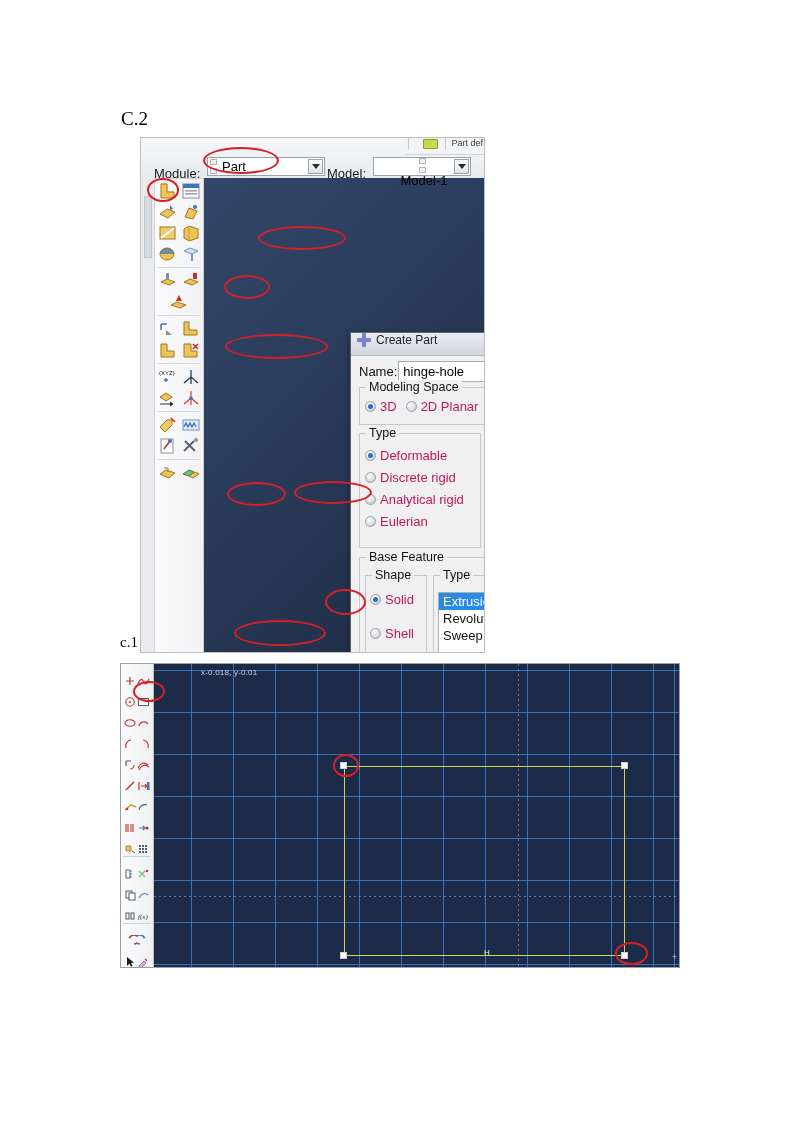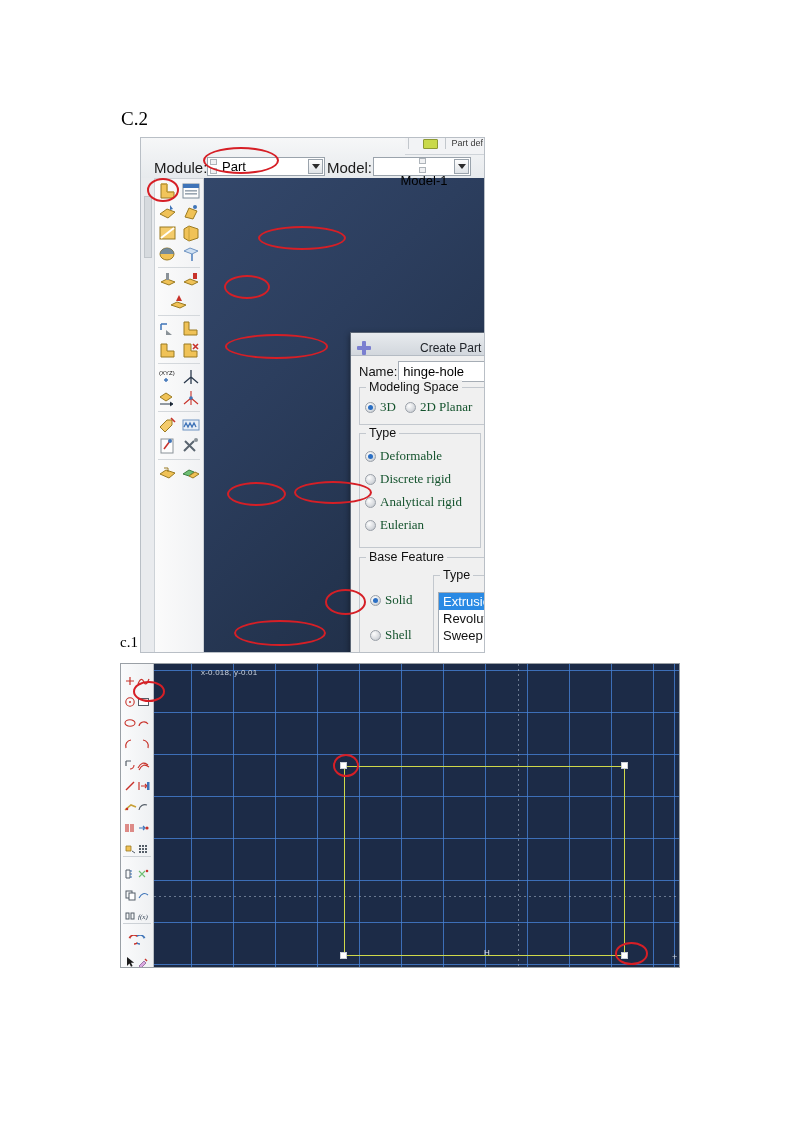--- a/index.html
+++ b/index.html
@@ -36,21 +36,21 @@
     font-size:9px;color:#3a3a3a;overflow:hidden;white-space:nowrap;
   }
   #partial-toolbar .tb-swatch{
     display:inline-block;width:13px;height:8px;background:#c9d94a;
     border:1px solid #8d9a33;vertical-align:middle;margin:0 2px 0 8px;border-radius:1px;
   }
   #partial-toolbar .tb-divider{
     display:inline-block;width:1px;height:11px;background:#c2c7cc;vertical-align:middle;margin:0 3px;
   }
   .combo-label{
-    position:absolute;font-size:15px;color:#1a1a1a;white-space:nowrap;
+    position:absolute;font-size:13px;color:#1a1a1a;white-space:nowrap;margin-top:7px;
   }
   .combo-box{
     position:absolute;height:19px;background:#ffffff;
     border:1px solid #9aa3ac;box-sizing:border-box;
     display:flex;align-items:center;
   }
   .combo-spin{
     width:8px;height:15px;margin-left:2px;display:flex;flex-direction:column;
     justify-content:space-between;flex:0 0 auto;
   }
@@ -94,21 +94,21 @@
   
   #create-part-dialog{
     position:absolute;left:209px;top:194px;width:251px;height:458px;
     background:#f0f0f0;border:1px solid #5b6675;box-sizing:border-box;
     box-shadow:0 2px 6px rgba(0,0,0,.45);
   }
   #dialog-titlebar{
     position:relative;height:22px;
     background:linear-gradient(#e8ebee,#d2d7dd);
     border-bottom:1px solid #b4bbc3;
-    display:flex;align-items:flex-end;gap:44px;
+    display:flex;align-items:flex-start;
   }
   #dialog-icon{
     width:14px;height:14px;margin:0 5px 0 6px;position:relative;flex:0 0 auto;
   }
   #dialog-icon::before,#dialog-icon::after{
     content:"";position:absolute;background:#7a7fd0;border-radius:1px;
   }
   #dialog-icon::before{left:5px;top:0;width:4px;height:14px;}
   #dialog-icon::after{left:0;top:5px;width:14px;height:4px;}
   #dialog-title{font-size:12px;color:#21252b;white-space:nowrap;}
@@ -141,21 +141,21 @@
     background:radial-gradient(circle at 35% 32%,#fdfdfd,#d8dbdf 60%,#b4b9c0 100%);
     border:1px solid #9aa0a8;box-sizing:border-box;position:relative;flex:0 0 auto;
   }
   .radio.on .dot{
     background:radial-gradient(circle at 35% 32%,#ffffff,#dfe3e7 55%,#aeb4bb 100%);
   }
   .radio.on .dot::after{
     content:"";position:absolute;left:2px;top:2px;width:5px;height:5px;border-radius:50%;
     background:#2b6fc4;
   }
-  .radio .txt{font-size:13px;color:#14532d;font-family:Liberation Serif, serif;}
+  .radio .txt{font-size:13px;color:#be185d;}
 
   #ms-radios{position:absolute;left:14px;top:44px;display:flex;gap:9px;align-items:center;}
   #type-radios{position:absolute;left:14px;top:93px;display:flex;flex-direction:column;gap:7px;}
   #shape-radios{position:absolute;left:19px;top:237px;display:flex;flex-direction:column;gap:19px;}
 
   
   #type-listbox{
     position:absolute;left:87px;top:237px;width:144px;height:95px;
     background:#fff;border:1px solid #a6adb5;box-sizing:border-box;overflow:hidden;
   }
@@ -504,20 +504,23 @@
           </div>
           <div class="radio">
             <span class="dot"></span>
             <span class="txt">Eulerian</span>
           </div>
         </div>
 
         <div class="groupbox" id="grp-base-feature">
           <div class="group-title">Base Feature</div>
         </div>
+        <div class="groupbox" id="grp-shape">
+          <div class="group-title">Shape</div>
+        </div>
         <div class="groupbox" id="grp-type-inner">
           <div class="group-title">Type</div>
         </div>
 
         <div id="shape-radios">
           <div class="radio on">
             <span class="dot"></span>
             <span class="txt">Solid</span>
           </div>
           <div class="radio">

